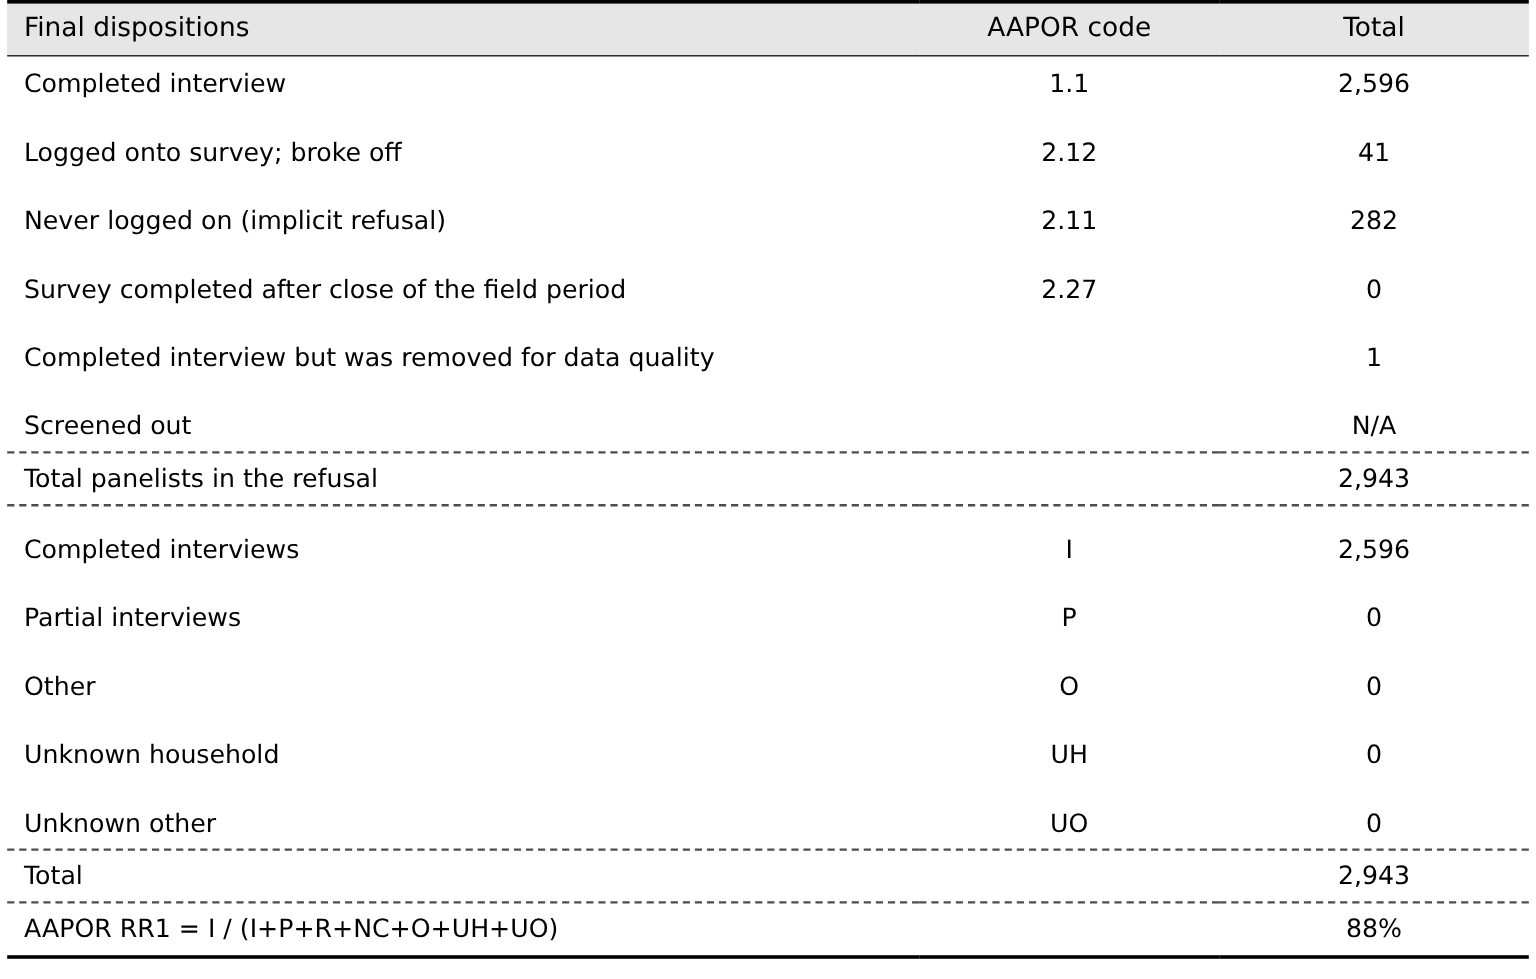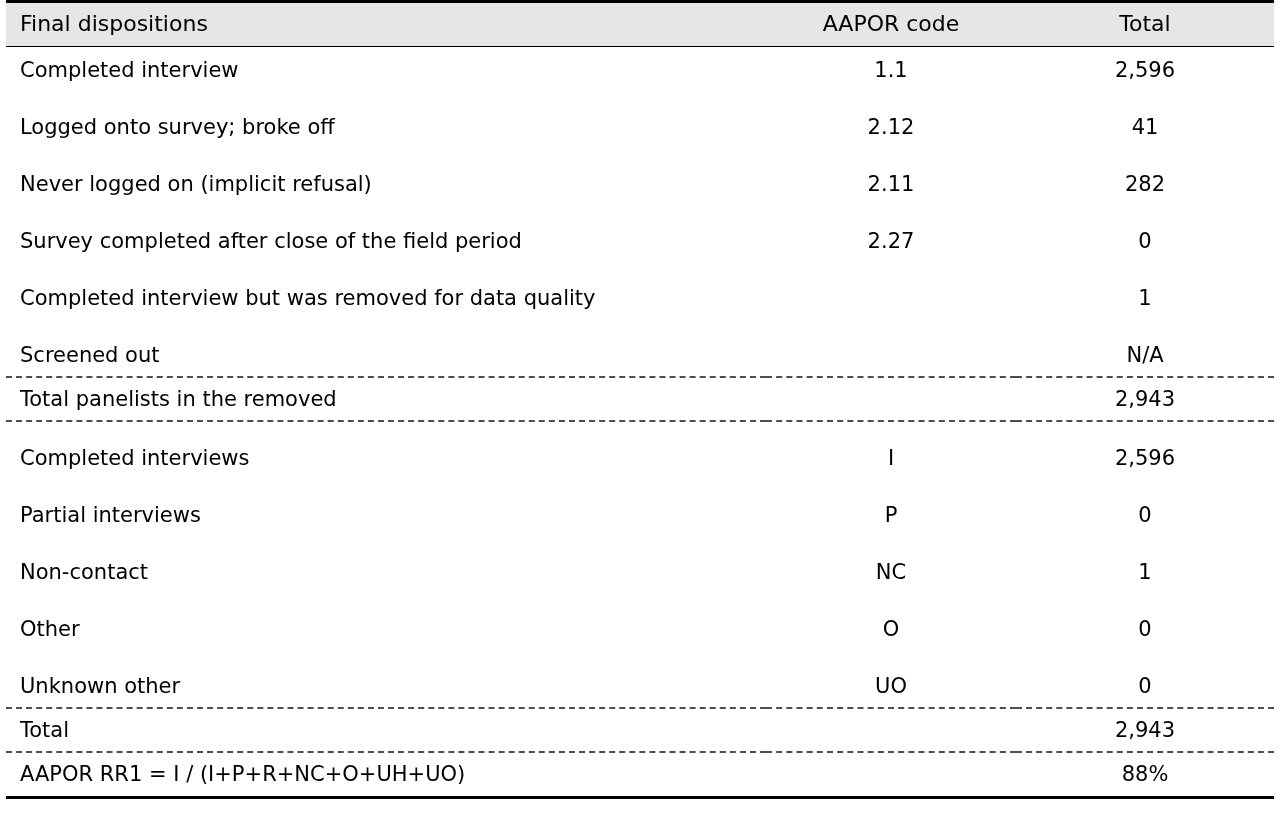--- a/index.html
+++ b/index.html
@@ -119,42 +119,42 @@
         <td class="label">Completed interview but was removed for data quality</td>
         <td class="code"></td>
         <td class="total">1</td>
       </tr>
       <tr>
         <td class="label">Screened out</td>
         <td class="code"></td>
         <td class="total">N/A</td>
       </tr>
       <tr class="sep-above summary">
-        <td class="label">Total panelists in the removed</td>
+        <td class="label">Total panelists in the refusal</td>
         <td class="code"></td>
         <td class="total">2,943</td>
       </tr>
       <tr class="sep-above">
         <td class="label">Completed interviews</td>
         <td class="code">I</td>
         <td class="total">2,596</td>
       </tr>
       <tr>
         <td class="label">Partial interviews</td>
         <td class="code">P</td>
         <td class="total">0</td>
       </tr>
       <tr>
-        <td class="label">Non-contact</td>
-        <td class="code">NC</td>
-        <td class="total">1</td>
+        <td class="label">Other</td>
+        <td class="code">O</td>
+        <td class="total">0</td>
       </tr>
       <tr>
-        <td class="label">Other</td>
-        <td class="code">O</td>
+        <td class="label">Unknown household</td>
+        <td class="code">UH</td>
         <td class="total">0</td>
       </tr>
       <tr>
         <td class="label">Unknown other</td>
         <td class="code">UO</td>
         <td class="total">0</td>
       </tr>
       <tr class="sep-above summary">
         <td class="label">Total</td>
         <td class="code"></td>

